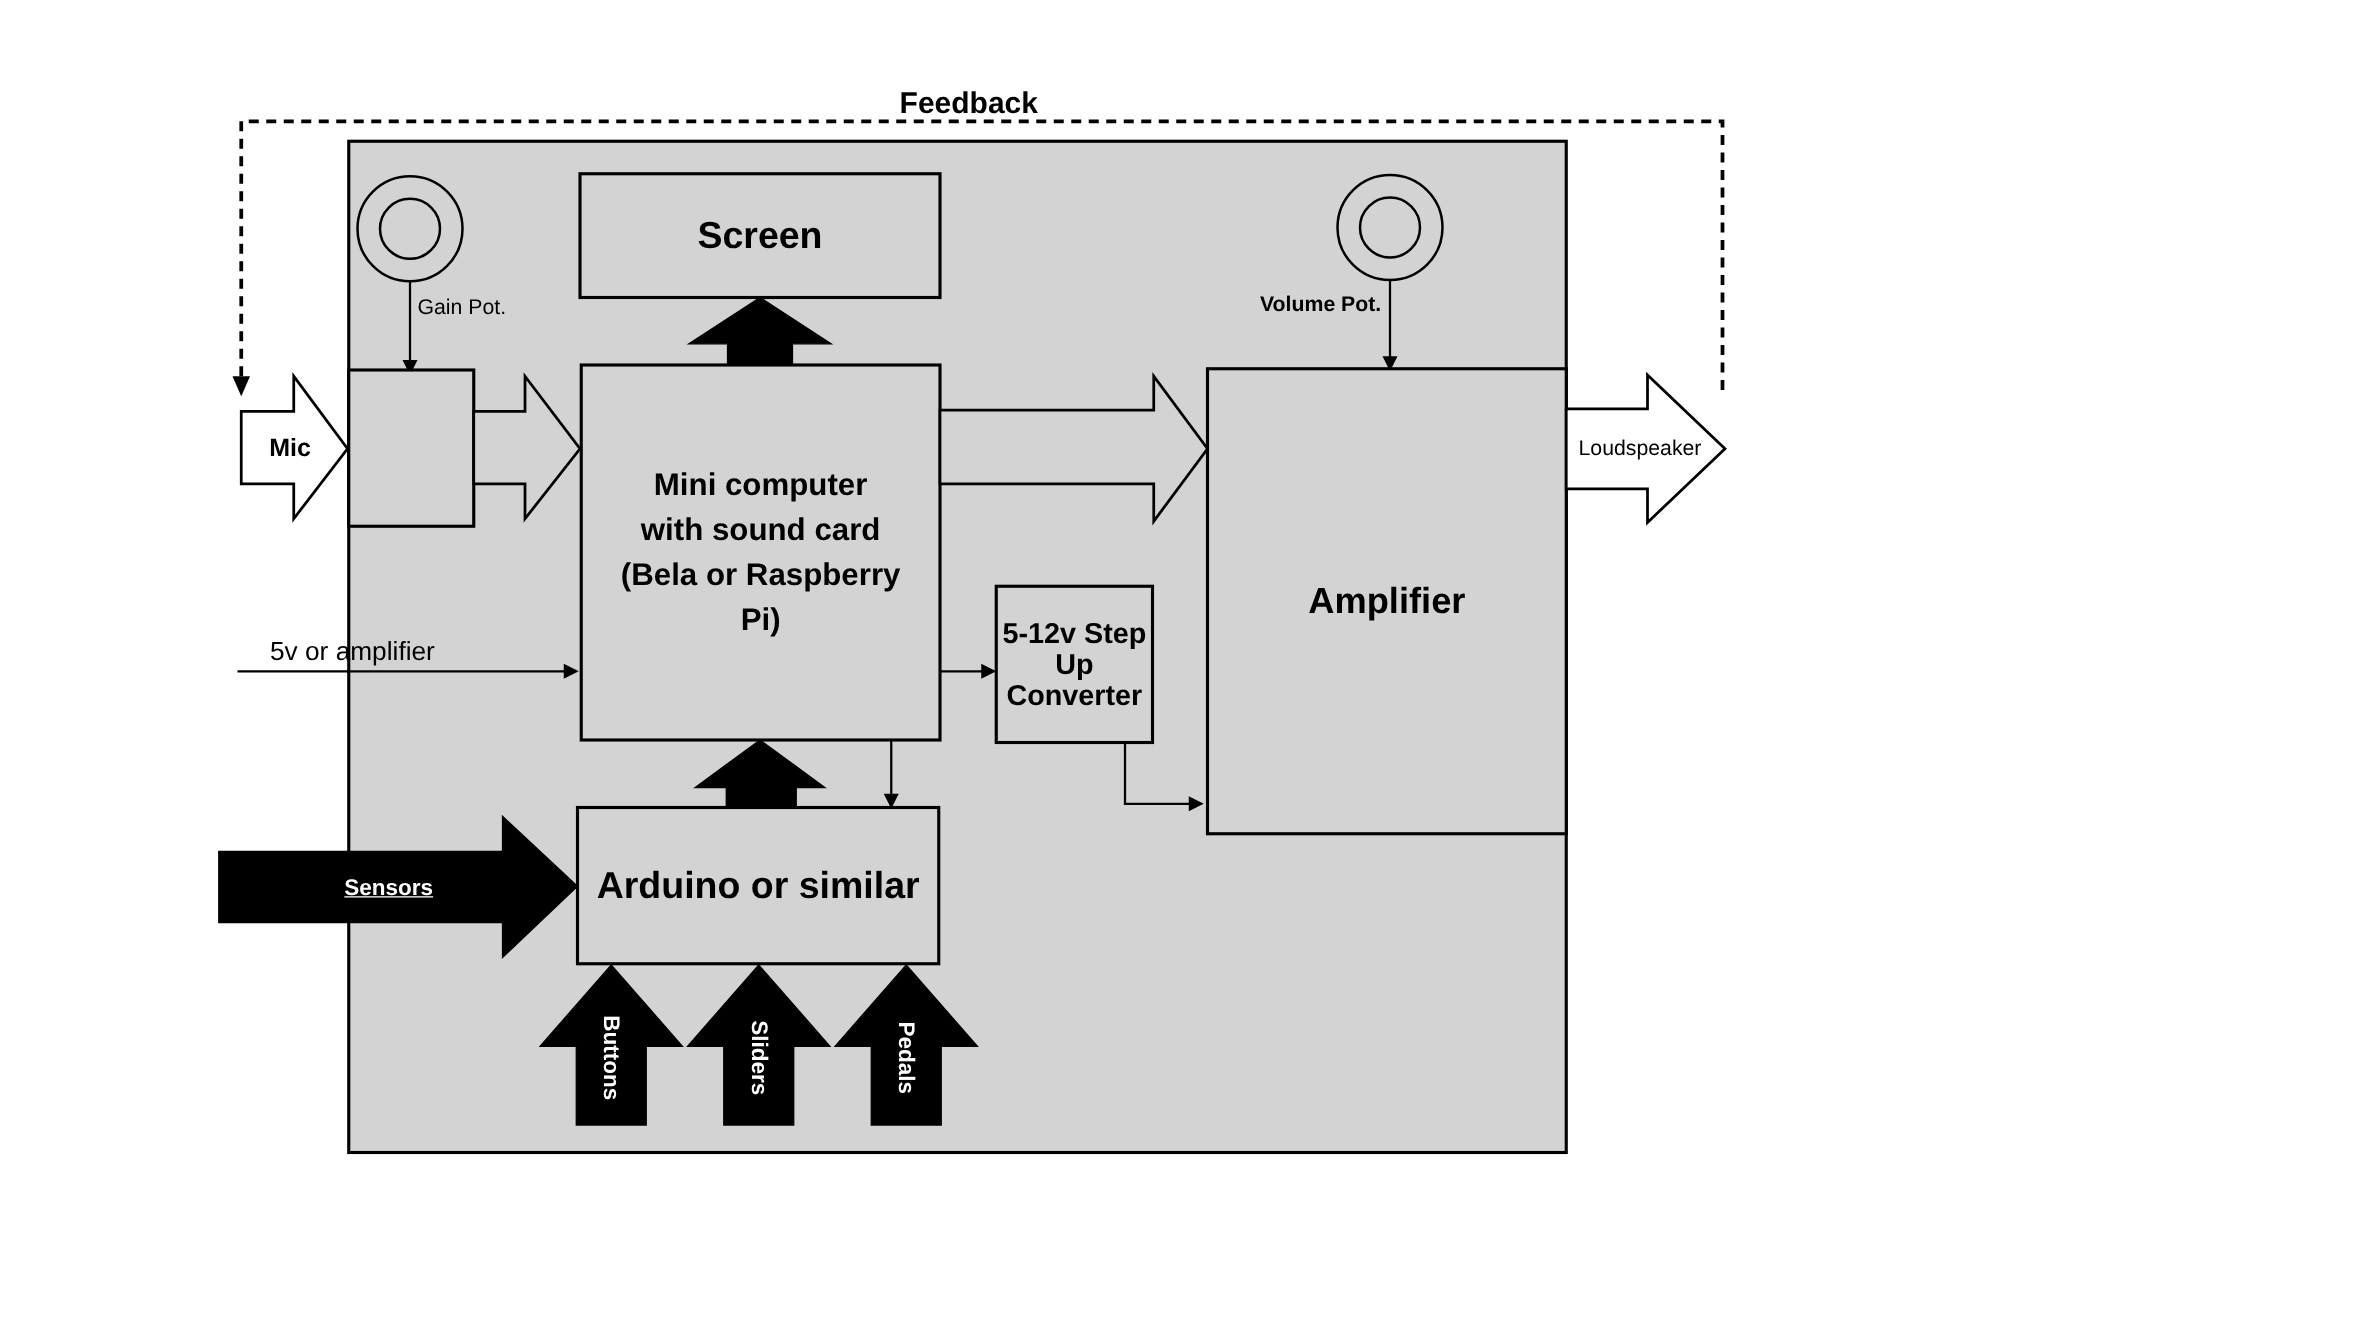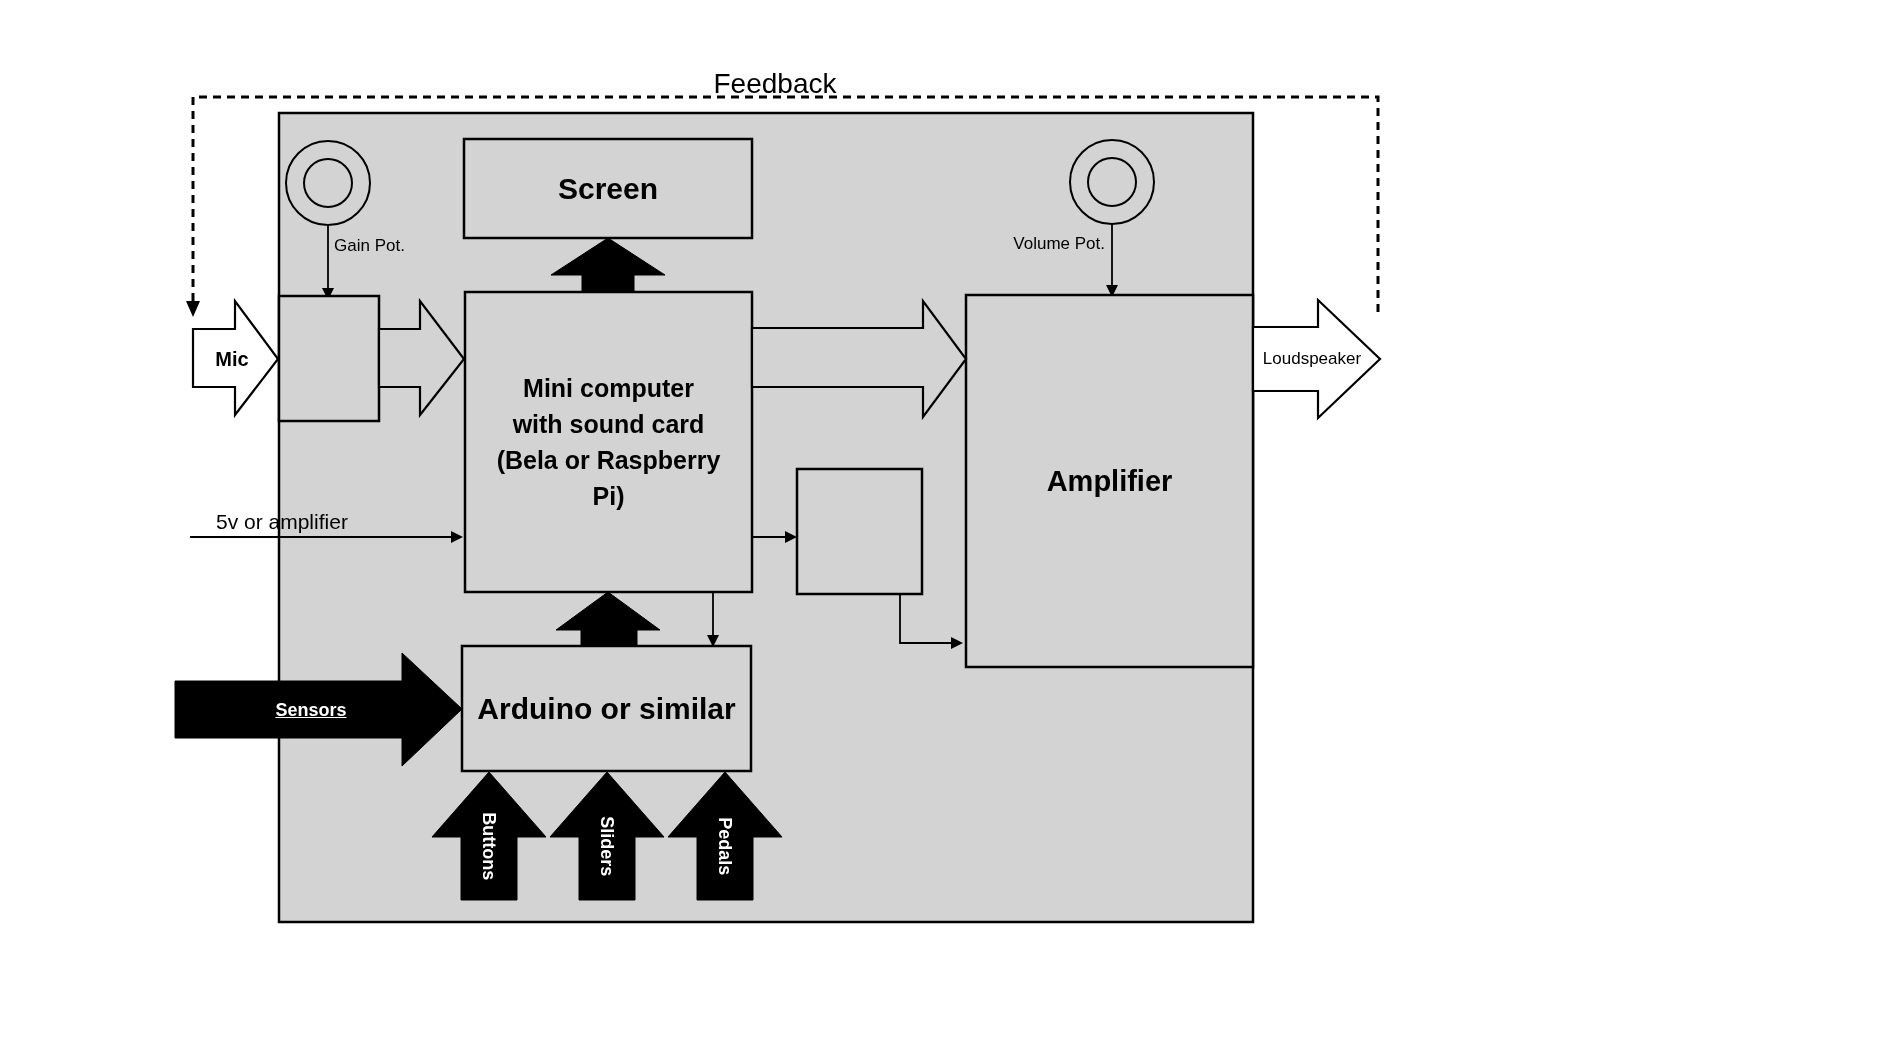--- a/index.html
+++ b/index.html
@@ -132,38 +132,41 @@
     <line class="wire" x1="752" y1="537" x2="786" y2="537"></line>
     <polygon class="wirehead" points="785,531 785,543 797,537"></polygon>
 
     <line class="wire" x1="713" y1="592" x2="713" y2="636"></line>
     <polygon class="wirehead" points="707,635 719,635 713,647"></polygon>
 
     <path class="wire" d="M900 594 L900 643 L952 643"></path>
     <polygon class="wirehead" points="951,637 951,649 963,643"></polygon>
   </svg>
 
-  <div class="lbl" style="left:675px; top:69px; width:200px; height:28px; font-size:28px;">Feedback</div>
+  <div class="lbl" style="left:675px; top:69px; width:200px; height:28px; font-size:24px;font-weight:bold;">Feedback</div>
 
   <div class="lbl start" style="left:334px; top:235px; width:120px; height:22px; font-size:17px;">Gain Pot.</div>
 
-  <div class="lbl end" style="left:985px; top:233px; width:120px; height:22px; font-size:17px;">Volume Pot.</div>
+  <div class="lbl end" style="left:985px; top:233px; width:120px; height:22px; font-size:17px;font-weight:bold;">Volume Pot.</div>
 
   <div class="lbl b" style="left:190px; top:344px; width:84px; height:30px; font-size:20px;">Mic</div>
 
 
   <div class="lbl b" style="left:465px; top:292px; width:287px; height:300px; font-size:25px; line-height:1.44;">Mini computer
 with sound card
 (Bela or Raspberry
 Pi)</div>
 
   <div class="lbl b" style="left:464px; top:139px; width:288px; height:99px; font-size:30px;">Screen</div>
 
   <div class="lbl start" style="left:216px; top:508px; width:220px; height:28px; font-size:21px;">5v or amplifier</div>
 
+  <div class="lbl b" style="left:797px; top:469px; width:125px; height:125px; font-size:23px; line-height:1.1;">5-12v Step
+Up
+Converter</div>
 
   <div class="lbl b" style="left:462px; top:646px; width:289px; height:125px; font-size:30px;">Arduino or similar</div>
 
   <div class="lbl b" style="left:966px; top:295px; width:287px; height:372px; font-size:29px;">Amplifier</div>
 
   <div class="lbl" style="left:1251px; top:346px; width:122px; height:26px; font-size:17px;">Loudspeaker</div>
 
   <div class="lbl b white" style="left:231px; top:695px; width:160px; height:30px; font-size:18px;text-decoration:underline;">Sensors</div>
 
   <div class="lbl b white rot" style="left:429px; top:788px; width:120px; height:116px; font-size:18px;"><span>Buttons</span></div>

